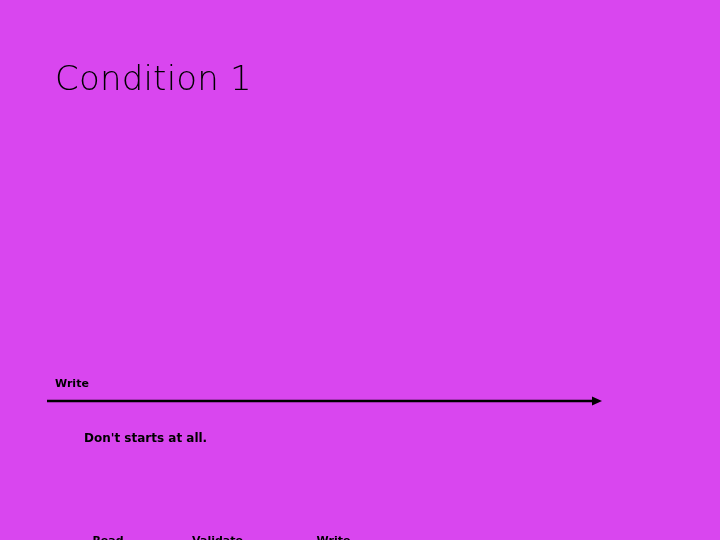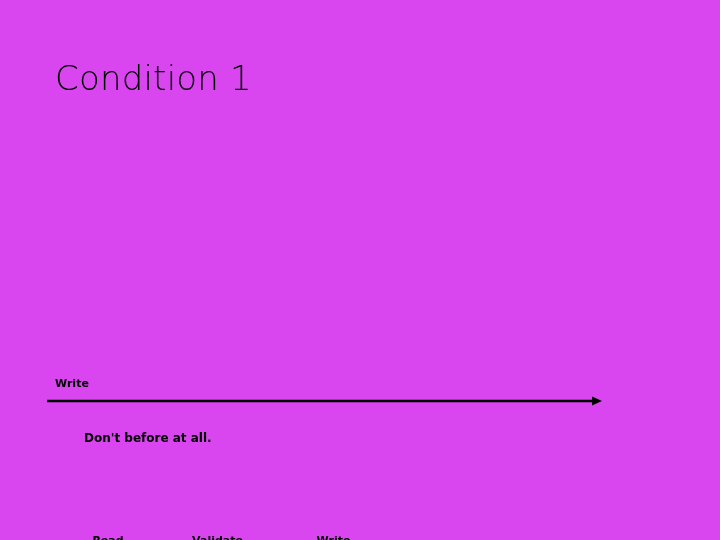--- a/index.html
+++ b/index.html
@@ -127,15 +127,15 @@
   </div>
 
   <div id="time-axis-group">
     <span id="time-label">Write</span>
     <svg id="time-arrow" width="560" height="10" viewBox="0 0 560 10">
       <line x1="0" y1="5" x2="545" y2="5" stroke="#000000" stroke-width="2.6"></line>
       <polygon points="545,0.4 555,5 545,9.6" fill="#000000"></polygon>
     </svg>
   </div>
 
-  <div id="caption">Don't before at all.</div>
+  <div id="caption">Don't starts at all.</div>
 
 </div>
 
 </body></html>

